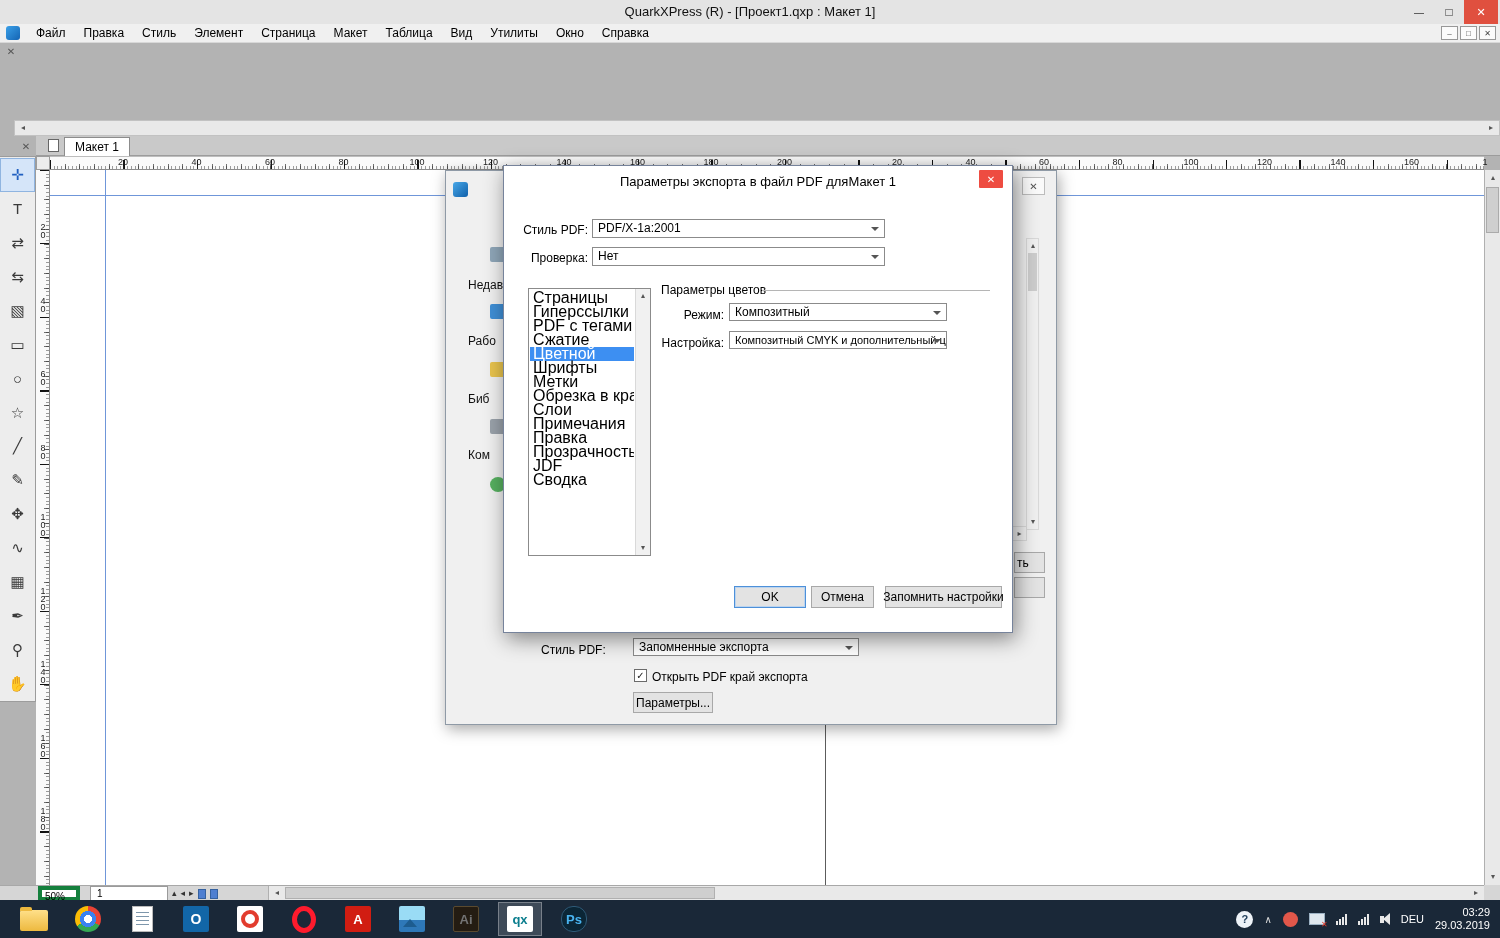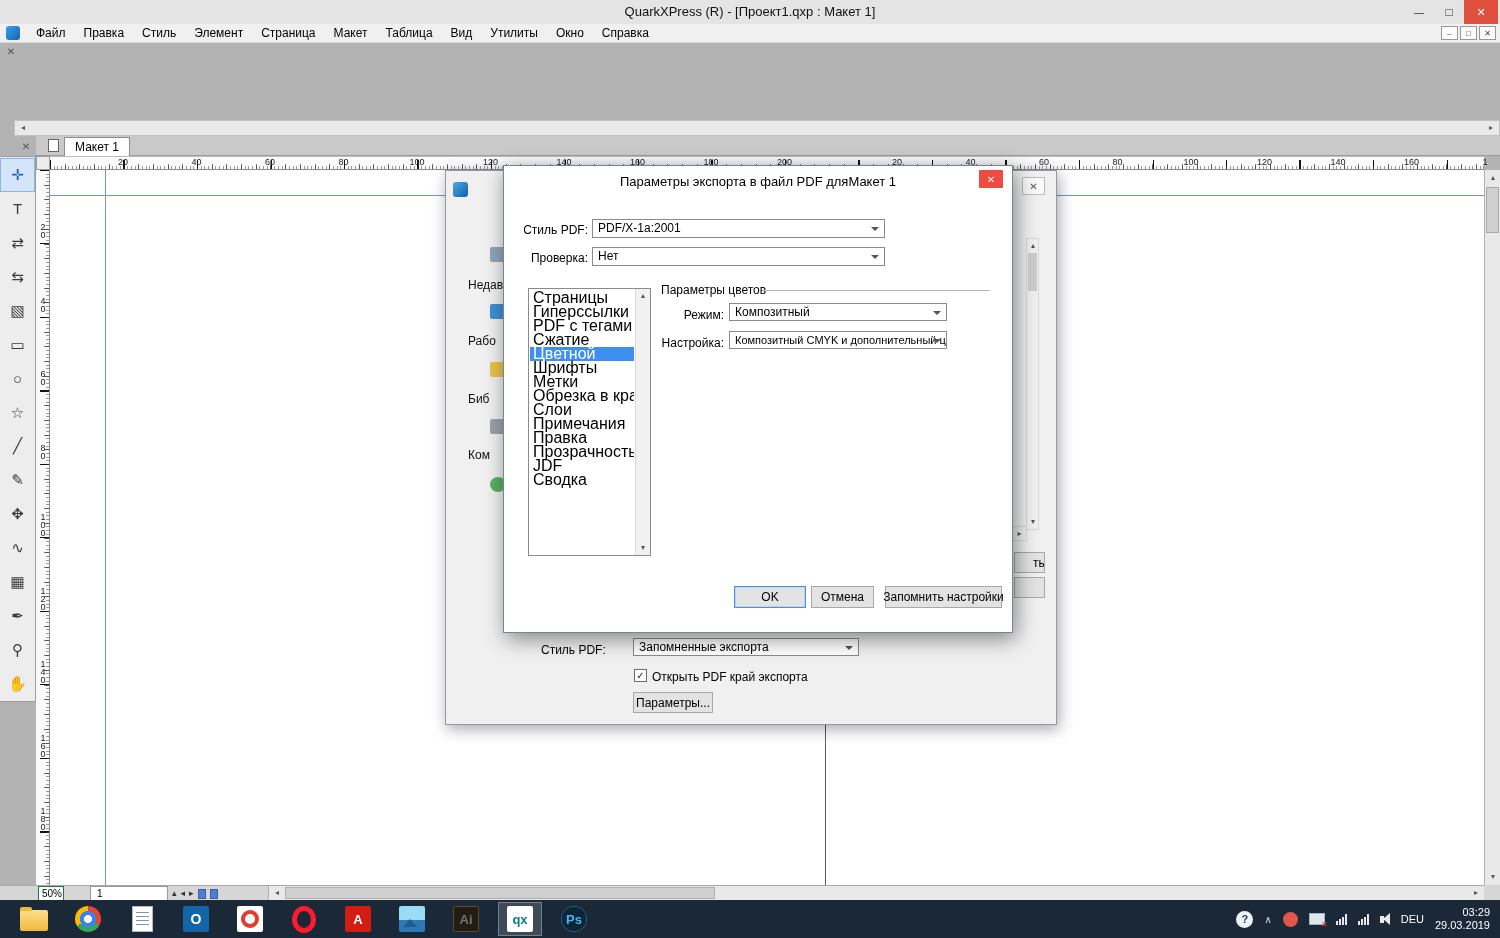--- a/index.html
+++ b/index.html
@@ -73,21 +73,21 @@
 .page-edge{position:absolute;left:775px;top:0;bottom:0;width:1px;background:#5c5c5c}
 .textbox{position:absolute;left:92px;top:97px;width:241px;height:174px;border:1px solid #5f86c6;padding:1px 3px;font-size:15px;font-weight:bold;color:#151515}
 
 
 .tool-palette{position:absolute;left:0;top:156px;width:36px;height:546px;background:#ededed;border:1px solid #9c9c9c;border-left:none;display:flex;flex-direction:column;padding-top:1px}
 .tool{height:34px;display:flex;align-items:center;justify-content:center;font-size:15px;color:#3a3a3a}
 .tool.active{background:#d5e5f9;box-shadow:inset 0 0 0 1px #8fb4e0;color:#1f5fc0}
 
 
 .statusbar{position:absolute;left:0;top:885px;right:16px;height:15px;background:#d6d6d6;border-top:1px solid #a8a8a8}
-.zoom-field{position:absolute;left:38px;top:0;width:26px;height:15px;background:#fff;border:1px solid #15803d;font-size:10px;line-height:13px;padding-left:3px}
+.zoom-field{position:absolute;left:38px;top:0;width:42px;height:15px;background:#fff;border:4px solid #15803d;font-size:10px;line-height:13px;padding-left:3px}
 .page-field{position:absolute;left:90px;top:0;width:78px;height:15px;background:#fff;border:1px solid #9a9a9a;font-size:10px;line-height:13px;padding-left:6px}
 .nav-cluster{position:absolute;left:172px;top:0;height:15px;display:flex;align-items:center;gap:4px}
 .nav-ic{font-size:9px;color:#333;line-height:15px}
 .ni-up::before{content:"▴"}
 .ni-left::before{content:"◂"}
 .ni-right::before{content:"▸"}
 .nav-page{width:8px;height:10px;background:#4f7fd0;border:1px solid #35619f;display:inline-block}
 .hscroll{position:absolute;left:268px;right:0;top:0;height:15px;background:#e9e9e9;border-left:1px solid #b0b0b0}
 .hscroll .left{left:1px;top:0}
 .hscroll .right{right:1px;top:0}
@@ -119,21 +119,21 @@
 .ds-style-combo{left:187px;top:467px;width:226px;height:18px}
 .ds-open-cb{left:188px;top:498px}
 .ds-open-lbl{left:206px;top:499px}
 .ds-opt-btn{left:187px;top:521px;width:80px;height:21px}
 .ds-vscroll{position:absolute;left:580px;top:67px;width:13px;height:292px;background:#f0f0f0;border:1px solid #d9d9d9}
 .ds-vscroll .up{top:0;left:-1px}
 .ds-vscroll .down{bottom:0;left:-1px}
 .ds-vthumb{position:absolute;left:1px;top:14px;width:9px;height:38px;background:#cdcdcd}
 .ds-harrow{position:absolute;left:566px;top:355px;width:15px;height:15px;background:#f0f0f0;border:1px solid #d9d9d9;line-height:13px}
 .ds-harrow::before{content:"▸"}
-.ds-save-frag{left:568px;top:381px;width:31px;height:21px;justify-content:flex-start;padding-left:18px;overflow:hidden}
+.ds-save-frag{left:568px;top:381px;width:31px;height:21px;justify-content:flex-start;padding-left:2px;overflow:hidden}
 .ds-frag2{left:568px;top:406px;width:31px;height:21px}
 
 
 .dlg-export{position:absolute;left:503px;top:165px;width:510px;height:468px;background:#fff;border:1px solid #76839b;box-shadow:3px 6px 20px rgba(0,0,0,.45);z-index:20}
 .de-title{position:absolute;top:8px;left:0;right:0;text-align:center;font-size:13px;color:#000}
 .de-close{position:absolute;top:4px;right:9px;width:24px;height:18px;background:#ee4c41;color:#fff;font-size:10px;display:flex;align-items:center;justify-content:center;border-radius:1px}
 .de-close::before{content:"✕"}
 .de-style-lbl{left:16px;top:57px;width:68px;text-align:right}
 .de-style-combo{left:88px;top:53px;width:293px}
 .de-check-lbl{left:16px;top:85px;width:68px;text-align:right}

